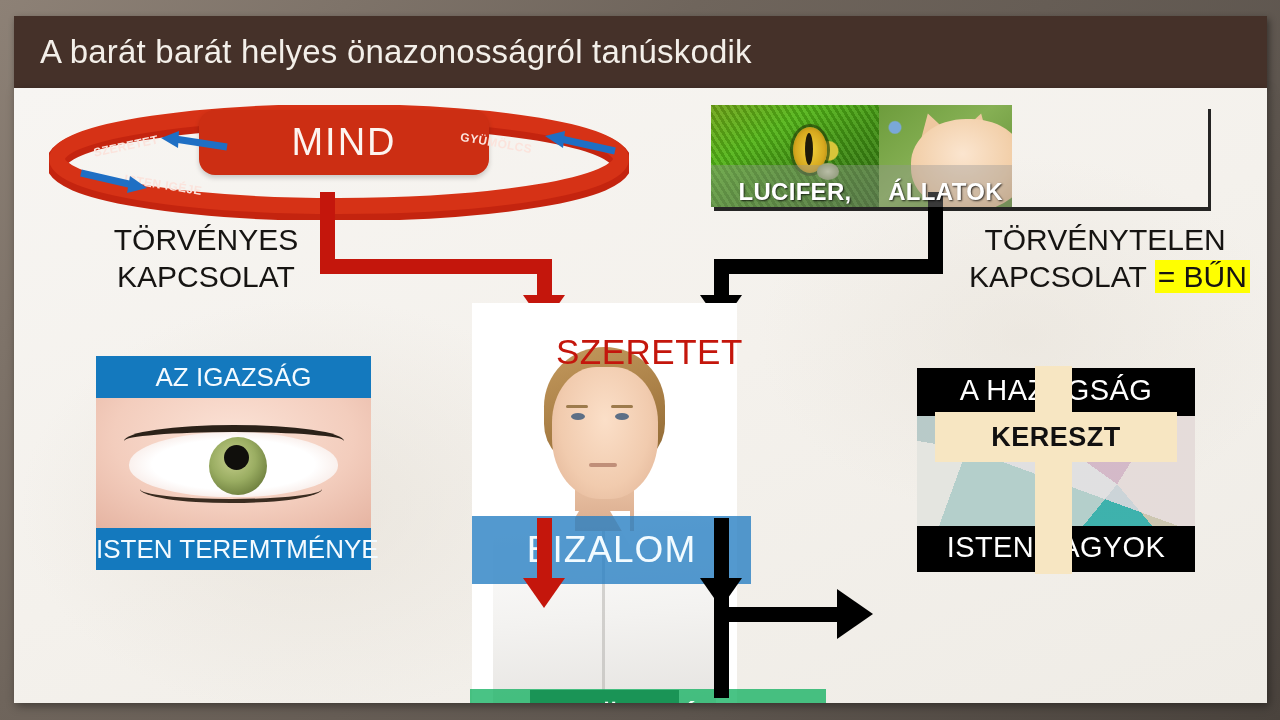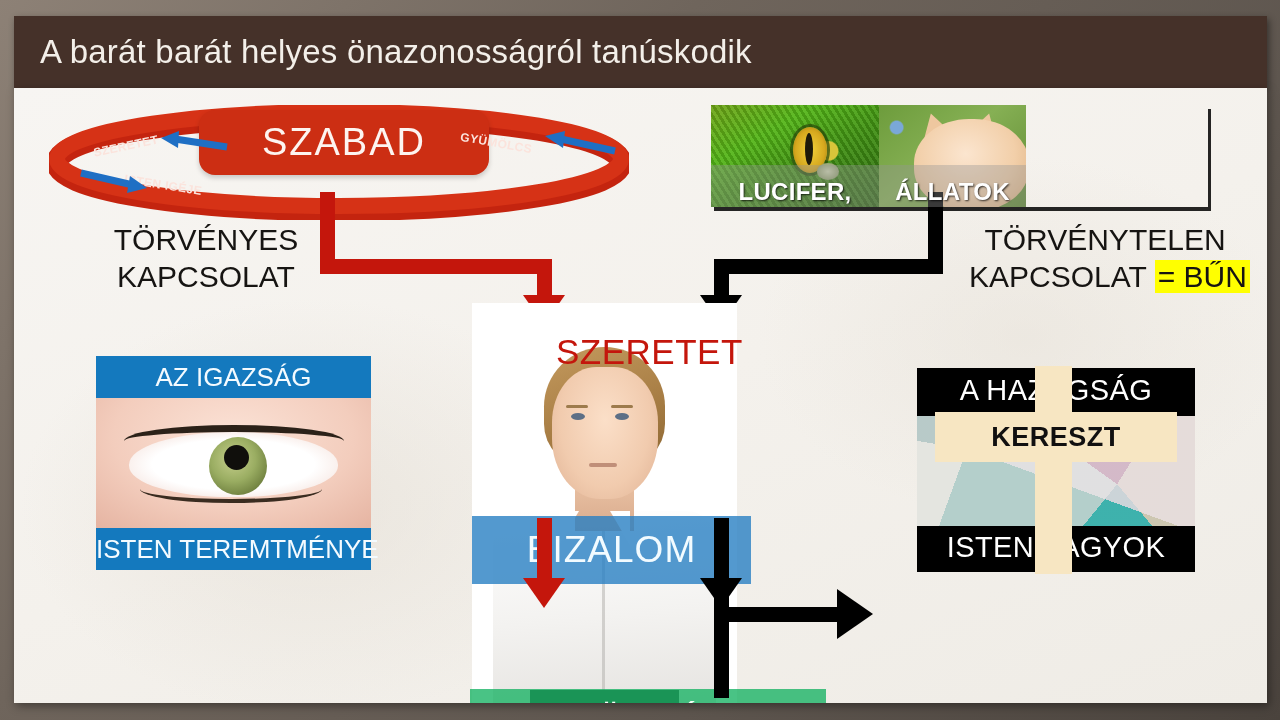--- a/index.html
+++ b/index.html
@@ -88,21 +88,21 @@
   #strip {
     left: 697px; top: 17px;
     width: 497px; height: 102px;
     display: flex;
     box-shadow: 3px 4px 0 rgba(0,0,0,0.85);
     overflow: hidden;
   }
   .strip-panel { position: relative; height: 100%; overflow: hidden; padding-left: 12px; }
   #panel-lucifer { width: 168px; }
   #panel-emberek { width: 162px; background:#ffffff; }
-  #panel-allatok { width: 147px; }
+  #panel-allatok { width: 133px; }
 
   .panel-caption {
     position: absolute;
     left: 0; right: 0; bottom: 1px;
     text-align: center;
     color: #ffffff;
     font-size: 24px;
     font-weight: 700;
     letter-spacing: 0.3px;
     text-shadow: 1px 1px 2px rgba(0,0,0,0.75);
@@ -374,21 +374,21 @@
   <div id="canvas">
 
     <div class="abs" id="isten-group">
 
       <svg class="abs" style="left:0;top:0;" width="580" height="115">
         <ellipse cx="290" cy="58" rx="282" ry="47" fill="none" stroke="#c4240f" stroke-width="22"></ellipse>
         <ellipse cx="290" cy="54" rx="282" ry="47" fill="none" stroke="#d63216" stroke-width="16"></ellipse>
       </svg>
 
       <div id="isten-box">
-        <span id="isten-label">SZABAD</span>
+        <span id="isten-label">MIND</span>
       </div>
 
       <span class="ring-word" id="w-szeretet">SZERETET</span>
       <span class="ring-word" id="w-istenigeje">ISTEN IGÉJE</span>
       <span class="ring-word" id="w-gyumolcs">GYÜMÖLCS</span>
 
       <svg class="blue-arrow" style="left:110px;top:26px;" width="70" height="24">
         <line x1="68" y1="16" x2="16" y2="8" stroke="#1f6fc4" stroke-width="7"></line>
         <polygon points="2,7 20,0 19,17" fill="#1f6fc4"></polygon>
       </svg>

